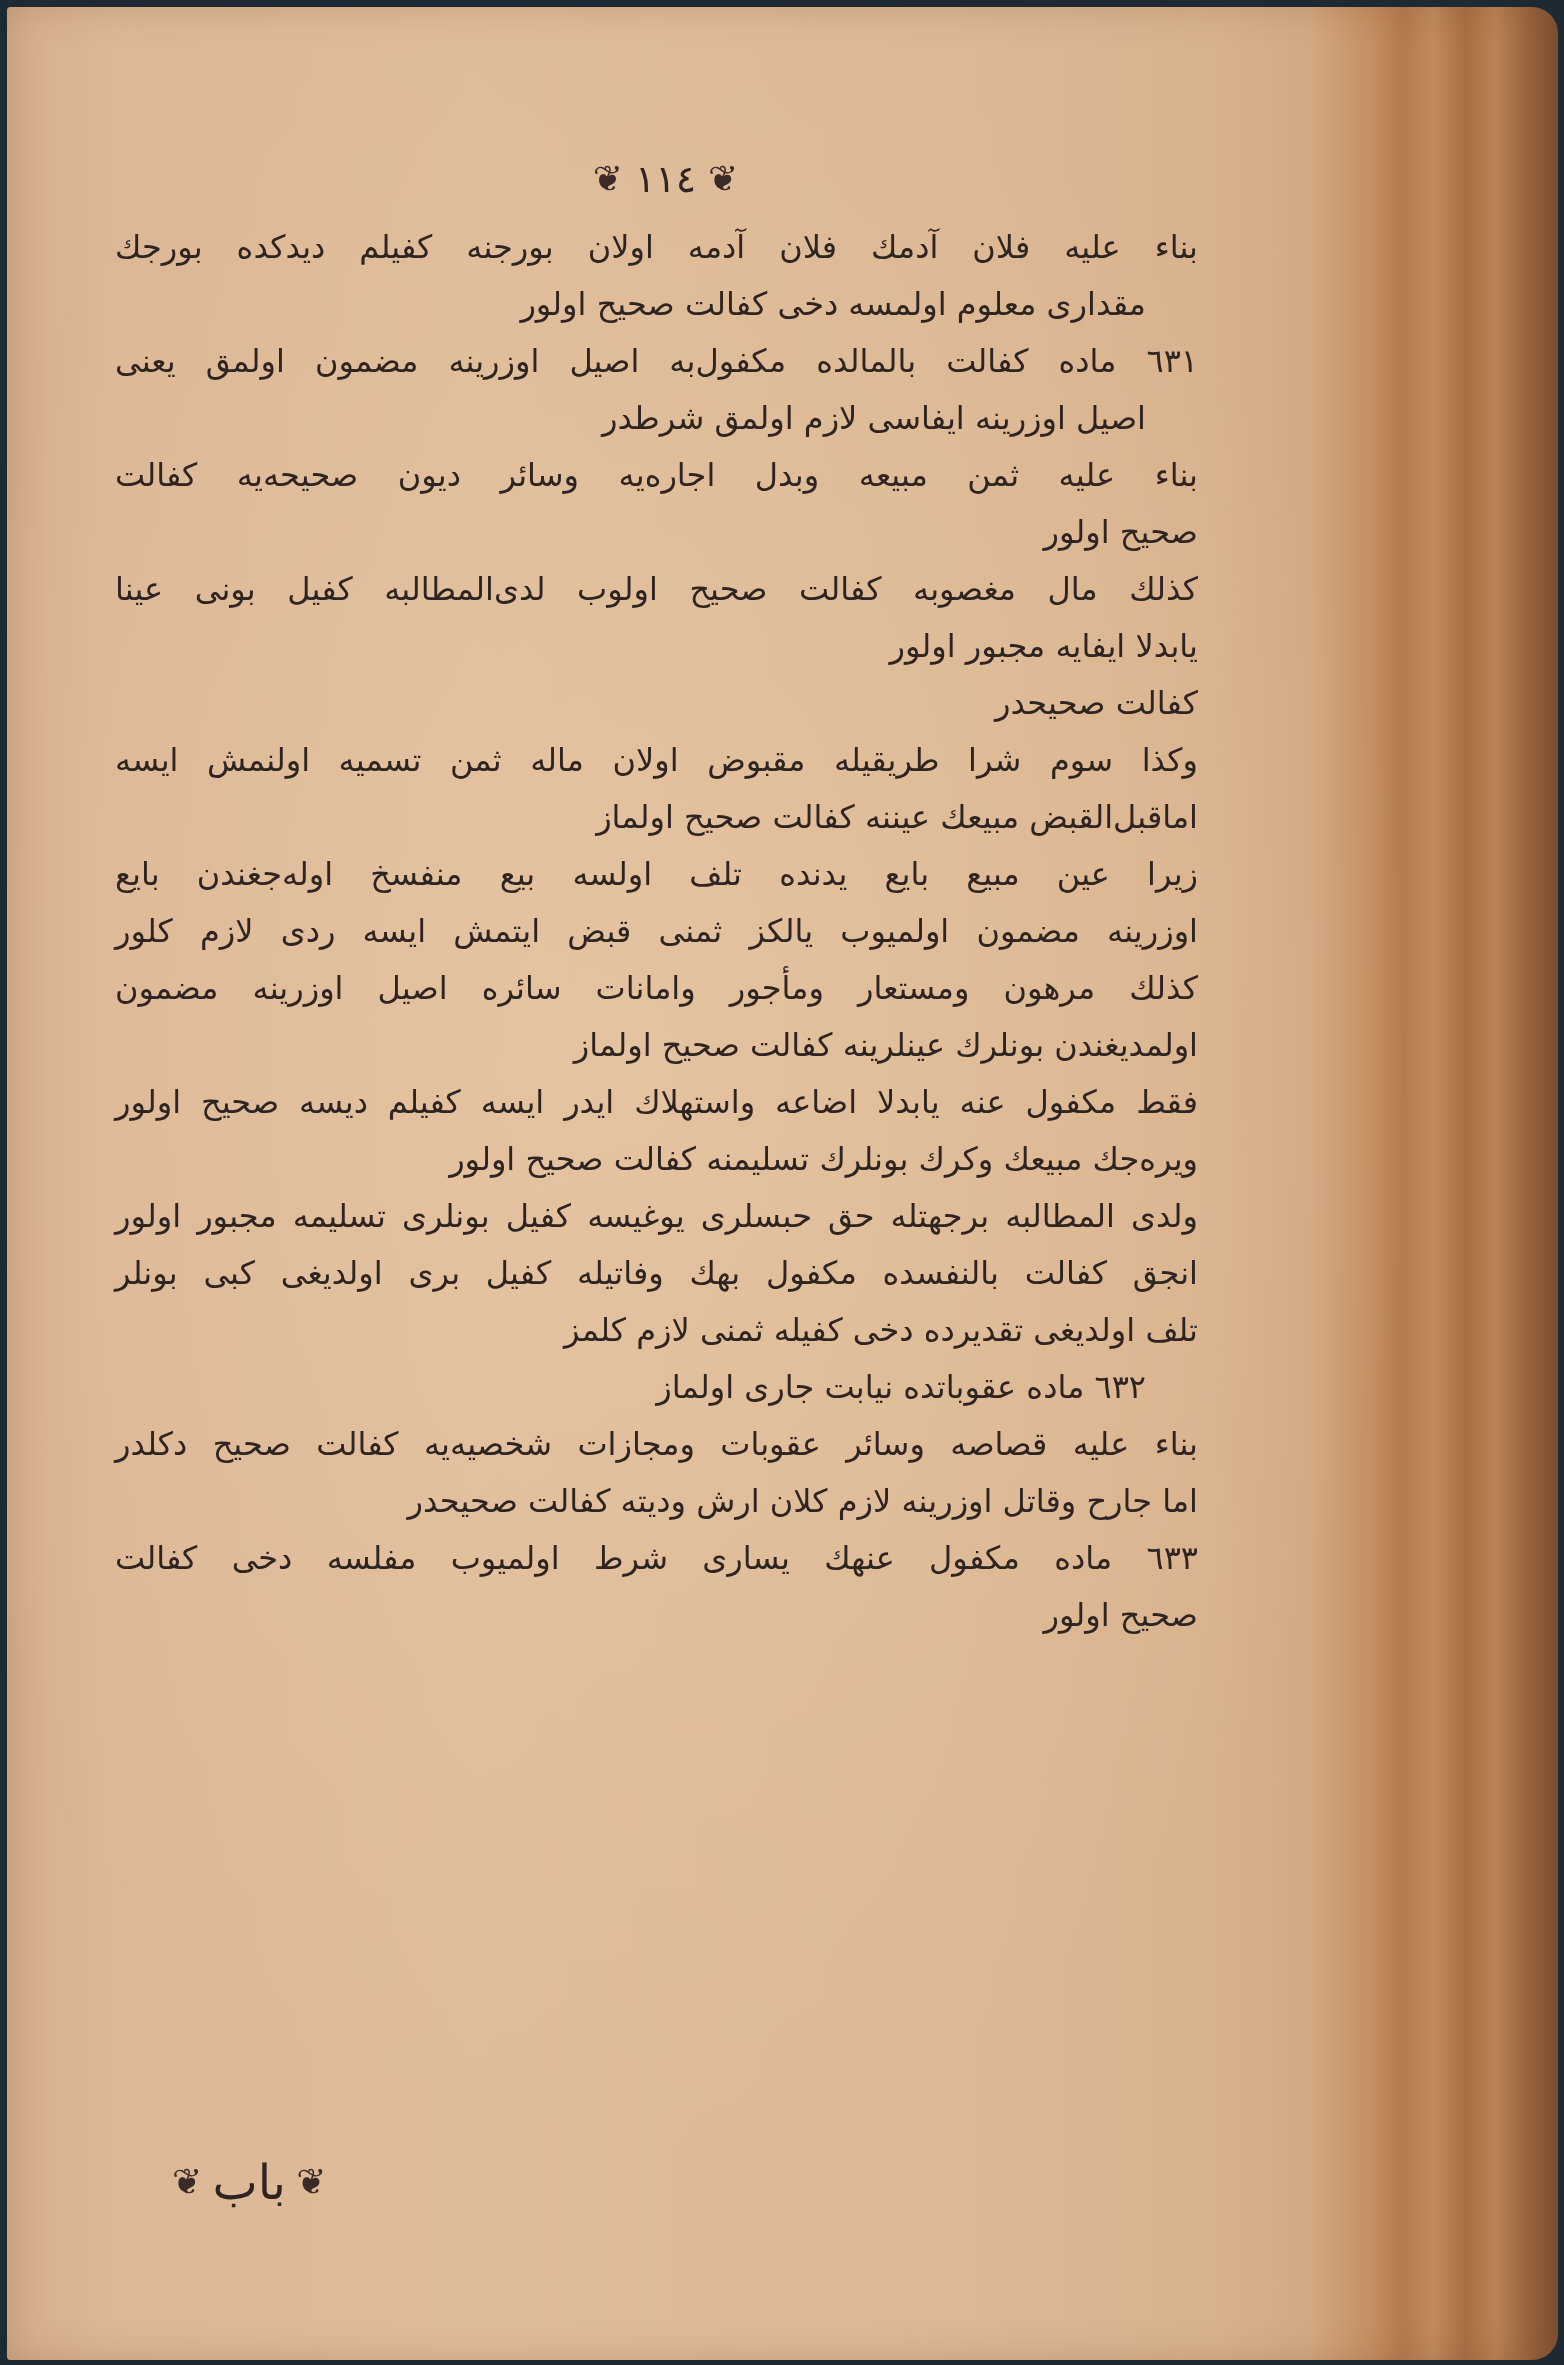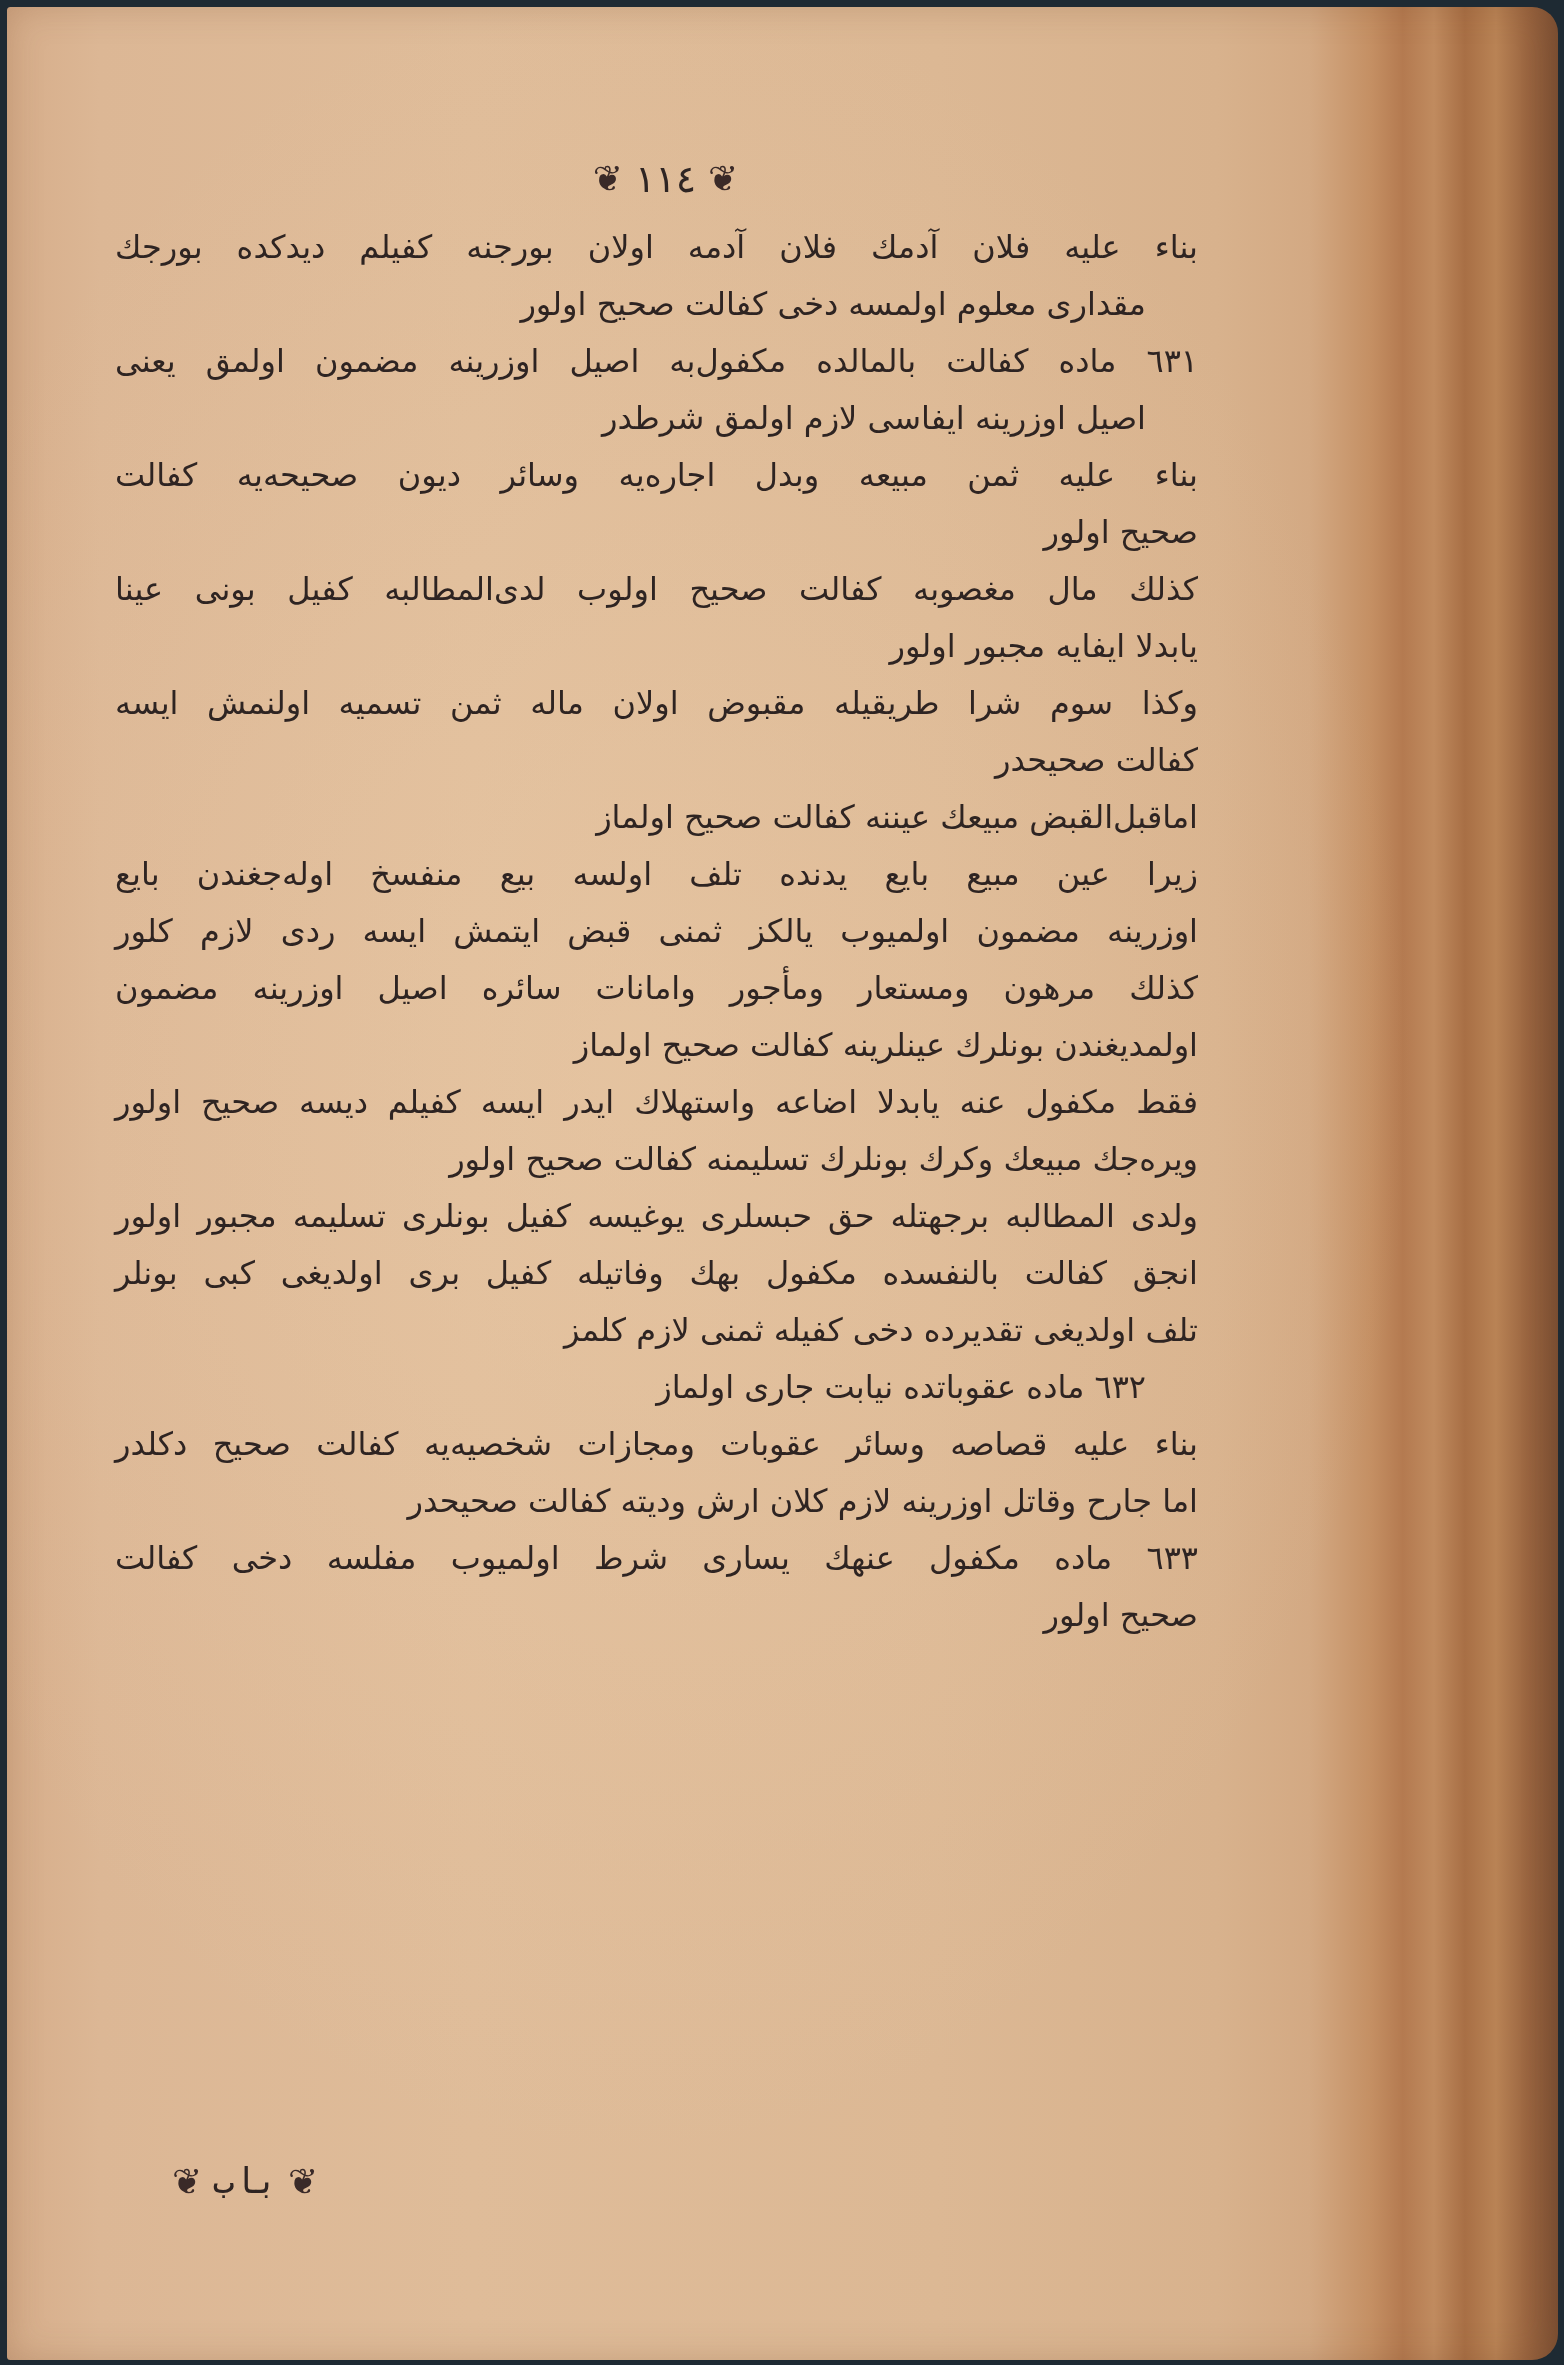--- a/index.html
+++ b/index.html
@@ -101,22 +101,22 @@
     .footer {
       position: absolute;
       top: 2149px;
       left: 165px;
       height: 52px;
       display: flex;
       align-items: center;
       gap: 10.4px;
     }
     .catchword {
-      font-family: Liberation Mono, monospace;
-      font-size: 36px;
+      font-family: Liberation Serif, serif;
+      font-size: 48px;
       color: #2e2422;
       direction: rtl;
     }
   </style>
 </head>
 <body>
 
 <div class="scan">
   <div class="page">
 
@@ -128,22 +128,22 @@
 
     <div class="body-text">
       <span class="line justify">بناء عليه فلان آدمك فلان آدمه اولان بورجنه كفيلم ديدكده بورجك</span>
       <span class="line indent">مقدارى معلوم اولمسه دخى كفالت صحيح اولور</span>
       <span class="line justify">٦٣١ ماده   كفالت بالمالده مكفول‌به اصيل اوزرينه مضمون اولمق يعنى</span>
       <span class="line indent">اصيل اوزرينه ايفاسى لازم اولمق شرطدر</span>
       <span class="line justify">بناء عليه ثمن مبيعه وبدل اجاره‌يه وسائر ديون صحيحه‌يه كفالت</span>
       <span class="line">صحيح اولور</span>
       <span class="line justify">كذلك مال مغصوبه كفالت صحيح اولوب لدى‌المطالبه كفيل بونى عينا</span>
       <span class="line">يابدلا ايفايه مجبور اولور</span>
+      <span class="line">كفالت صحيحدر</span>
       <span class="line justify">وكذا سوم شرا طريقيله مقبوض اولان ماله ثمن تسميه اولنمش ايسه</span>
-      <span class="line">كفالت صحيحدر</span>
       <span class="line">اماقبل‌القبض مبيعك عيننه كفالت صحيح اولماز</span>
       <span class="line justify">زيرا عين مبيع بايع يدنده تلف اولسه بيع منفسخ اوله‌جغندن بايع</span>
       <span class="line justify">اوزرينه مضمون اولميوب يالكز ثمنى قبض ايتمش ايسه ردى لازم كلور</span>
       <span class="line justify">كذلك مرهون ومستعار ومأجور وامانات سائره اصيل اوزرينه مضمون</span>
       <span class="line">اولمديغندن بونلرك عينلرينه كفالت صحيح اولماز</span>
       <span class="line justify">فقط مكفول عنه يابدلا اضاعه واستهلاك ايدر ايسه كفيلم ديسه صحيح اولور</span>
       <span class="line">ويره‌جك مبيعك وكرك بونلرك تسليمنه كفالت صحيح اولور</span>
       <span class="line justify">ولدى المطالبه برجهتله حق حبسلرى يوغيسه كفيل بونلرى تسليمه مجبور اولور</span>
       <span class="line justify">انجق كفالت بالنفسده مكفول بهك وفاتيله كفيل برى اولديغى كبى بونلر</span>
       <span class="line">تلف اولديغى تقديرده دخى كفيله ثمنى لازم كلمز</span>

